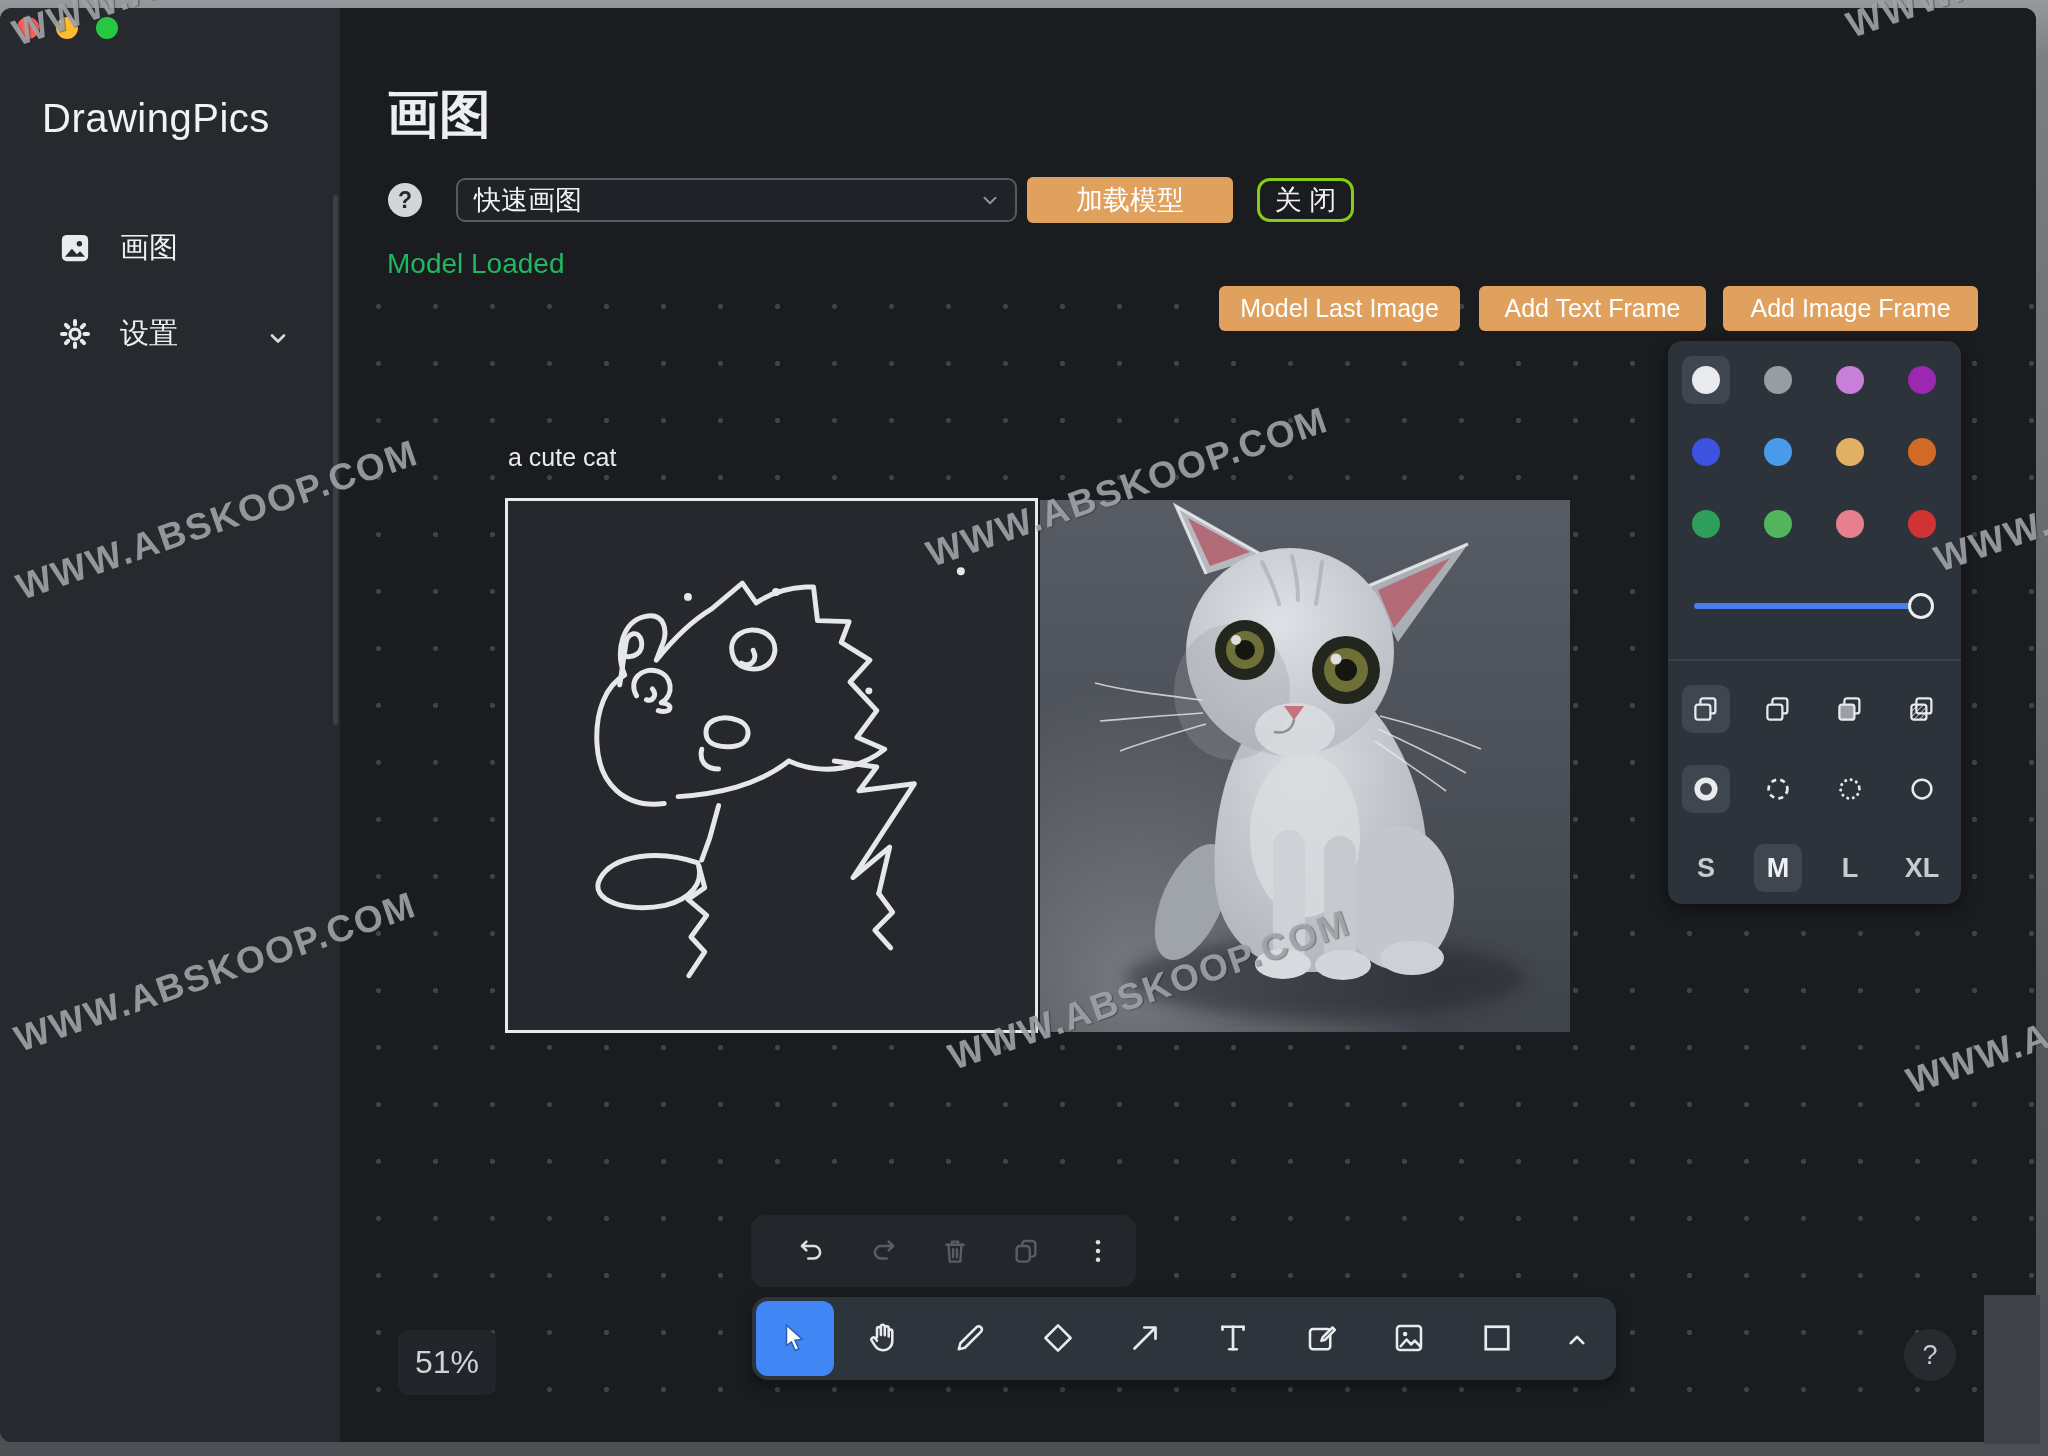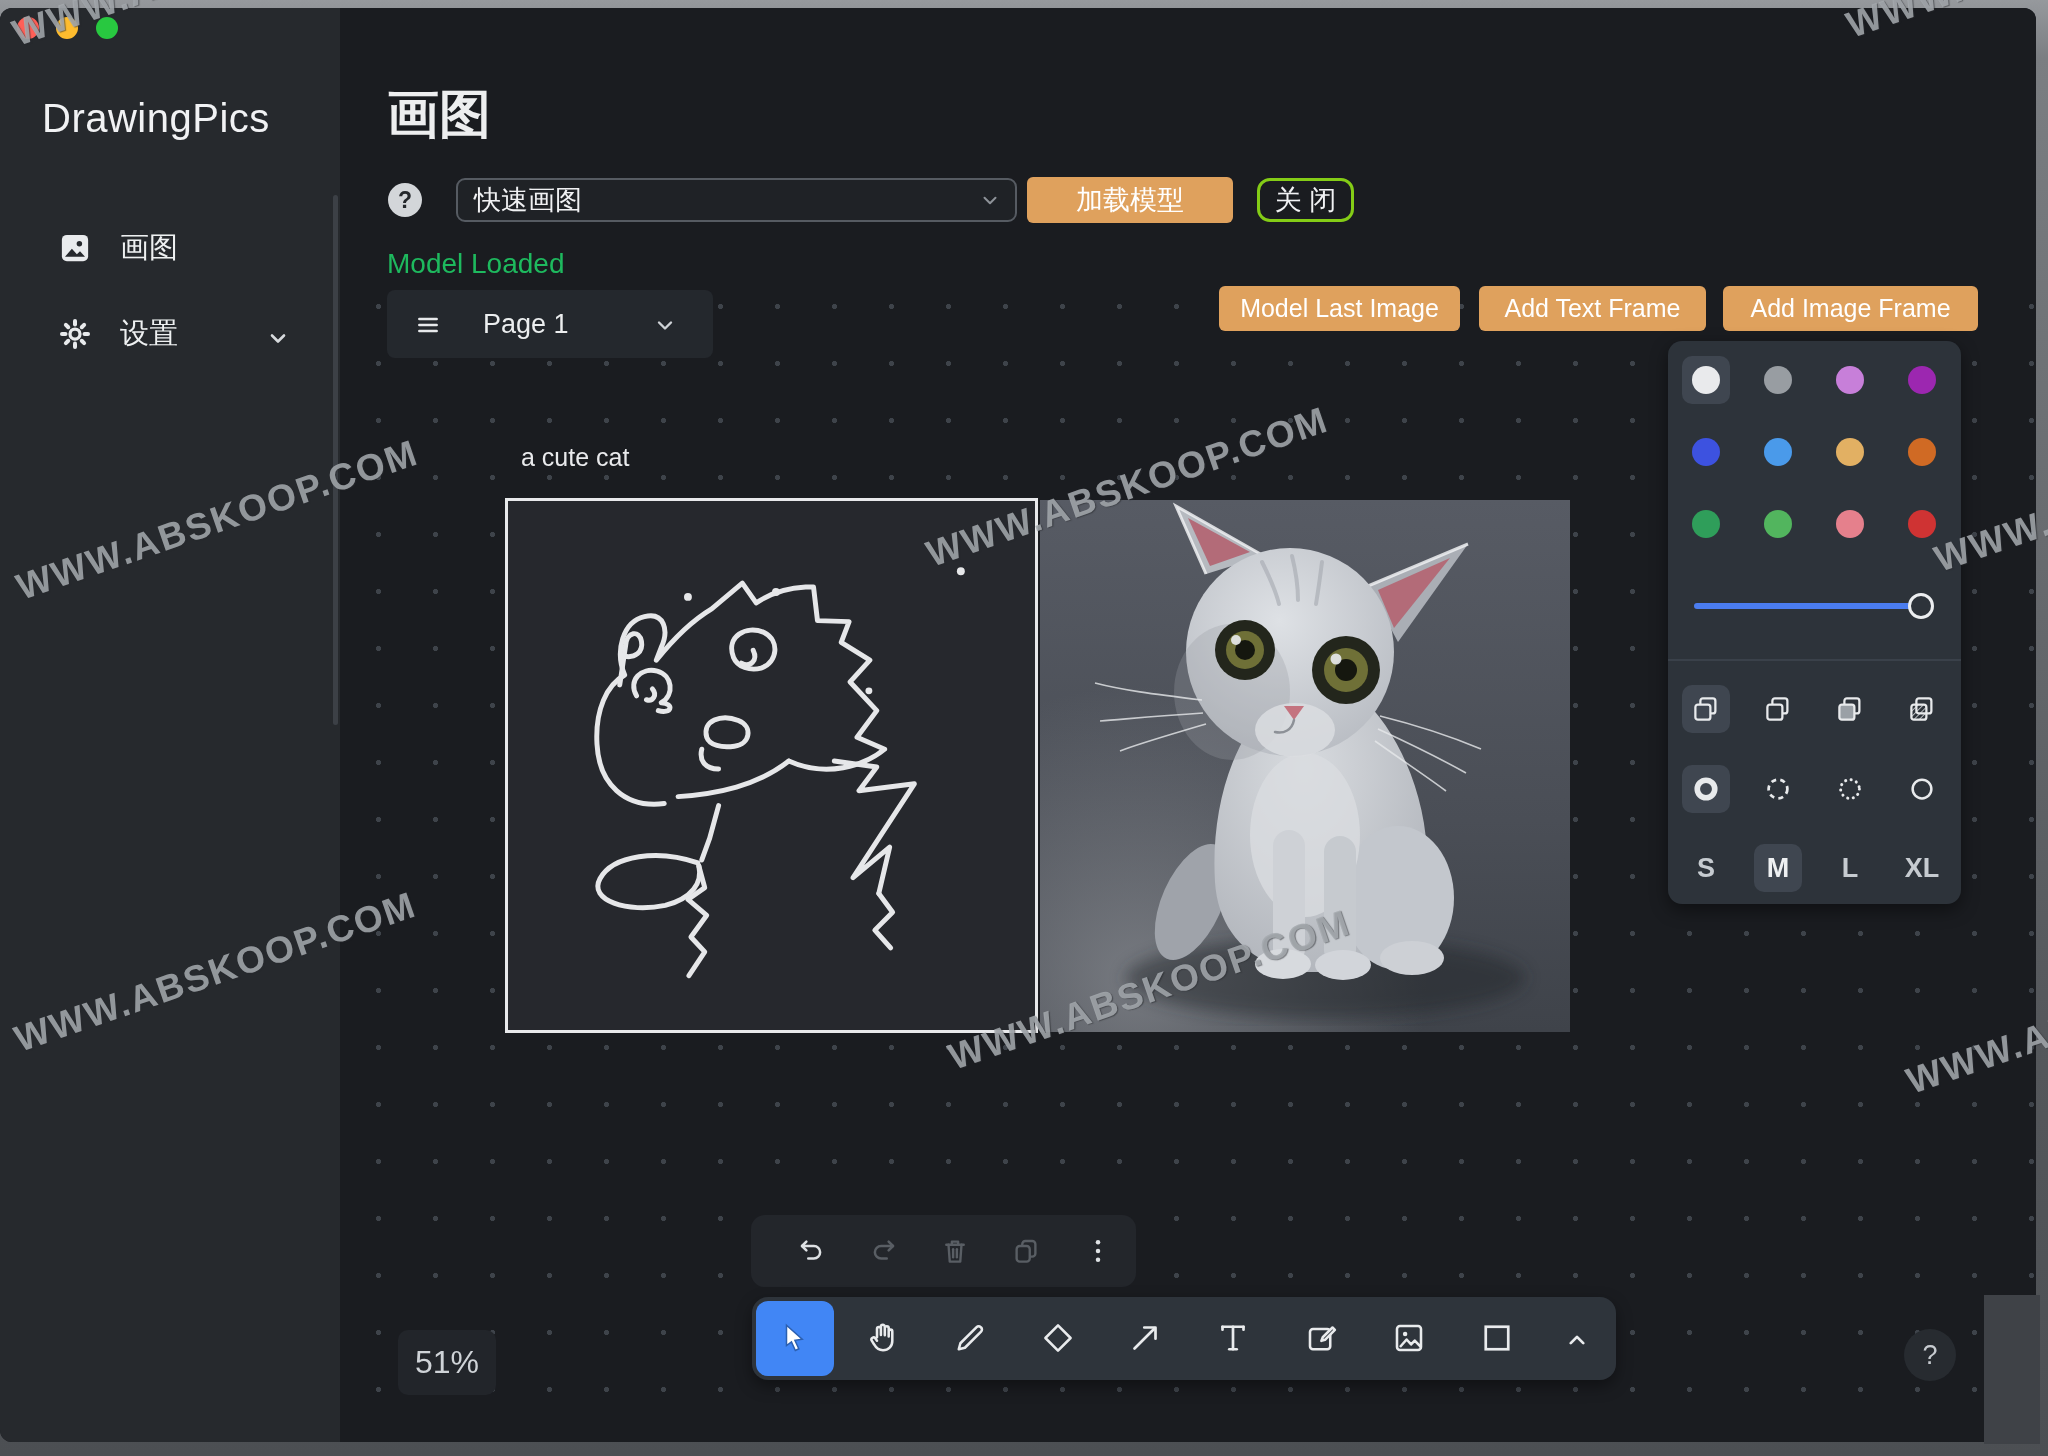--- a/index.html
+++ b/index.html
@@ -36,21 +36,21 @@
   .sw-cell{position:absolute;width:48px;height:48px;border-radius:10px;}
   .sw-cell.sel{background:#3f4650;}
   .swatch{position:absolute;width:28px;height:28px;border-radius:50%;}
   .slider-track{position:absolute;left:26px;top:262px;width:228px;height:6px;border-radius:3px;background:#4b7df0;}
   .slider-thumb{position:absolute;left:240px;top:252px;width:26px;height:26px;border-radius:50%;background:#2d333a;border:3px solid #eceef0;box-sizing:border-box;}
   .panel-div{position:absolute;left:0;top:318px;width:293px;height:2px;background:#3a414a;}
   .opt-cell{position:absolute;width:48px;height:48px;border-radius:10px;display:flex;align-items:center;justify-content:center;}
   .opt-cell.sel{background:#3f4650;}
   .size-lbl{font-size:27px;font-weight:700;color:#c6cbd0;}
   .opt-cell.sel .size-lbl{color:#eef0f2;}
-  .prompt{position:absolute;left:508px;top:443px;font-size:25px;color:#e9eaec;margin-left:13px;}
+  .prompt{position:absolute;left:508px;top:443px;font-size:25px;color:#e9eaec;}
   .sketch-frame{position:absolute;left:505px;top:498px;width:533px;height:535px;background:#26282d;border:3px solid #e8e9eb;box-sizing:border-box;}
   .image-frame{position:absolute;left:1040px;top:500px;width:530px;height:532px;}
   .undo-bar{position:absolute;left:751px;top:1215px;width:385px;height:72px;background:#23262b;border-radius:14px;}
   .ubtn{position:absolute;top:21px;width:30px;height:30px;}
   .toolbar{position:absolute;left:752px;top:1297px;width:864px;height:83px;background:#2e343b;border-radius:16px;box-shadow:0 6px 16px rgba(0,0,0,.4);z-index:4;}
   .tool-sel{position:absolute;left:4px;top:4px;width:78px;height:75px;border-radius:12px;background:#4186f5;}
   .tbtn{position:absolute;top:23px;width:36px;height:36px;}
   .zoom-badge{position:absolute;left:398px;top:1330px;width:98px;height:65px;background:#22252a;border-radius:10px;display:flex;align-items:center;justify-content:center;font-size:32px;color:#cfd3d7;z-index:4;}
   .help-fab{position:absolute;left:1904px;top:1329px;width:52px;height:52px;border-radius:50%;background:#272b30;display:flex;align-items:center;justify-content:center;color:#c7cbd0;font-size:27px;z-index:4;}
   .sliver{position:absolute;left:1984px;top:1295px;width:56px;height:149px;background:#3f4247;z-index:5;}
@@ -122,35 +122,20 @@
             <path d="M6 9.5 L12 15.5 L18 9.5"></path>
           </svg>
     </span>
   </div>
 
   <div class="btn-orange" style="left:1027px;top:177px;width:206px;font-size:27px;">加载模型</div>
   <div class="btn-ghost">关 闭</div>
 
   <div class="status">Model Loaded</div>
 
-  <div class="page-pill">
-    <span style="position:absolute;left:28px;top:22px;">
-      <svg width="26" height="26" viewBox="0 0 24 24" stroke="#e7e9eb" stroke-width="2.3" stroke-linecap="round">
-            <line x1="4" y1="6.5" x2="20" y2="6.5"></line>
-            <line x1="4" y1="12" x2="20" y2="12"></line>
-            <line x1="4" y1="17.5" x2="20" y2="17.5"></line>
-          </svg>
-    </span>
-    <span class="lbl">Page 1</span>
-    <span style="position:absolute;left:266px;top:23px;">
-      <svg width="24" height="24" viewBox="0 0 24 24" fill="none" stroke="#ced2d6" stroke-width="2.4" stroke-linecap="round" stroke-linejoin="round">
-            <path d="M6 9.5 L12 15.5 L18 9.5"></path>
-          </svg>
-    </span>
-  </div>
 
 
   <div class="btn-orange bar-btn" style="left:1219px;width:241px;">Model Last Image</div>
   <div class="btn-orange bar-btn" style="left:1479px;width:227px;">Add Text Frame</div>
   <div class="btn-orange bar-btn" style="left:1723px;width:255px;">Add Image Frame</div>
 
   <div class="prompt">a cute cat</div>
 
   <div class="sketch-frame">
     <svg width="527" height="529" viewBox="0 0 533 535" fill="none">

